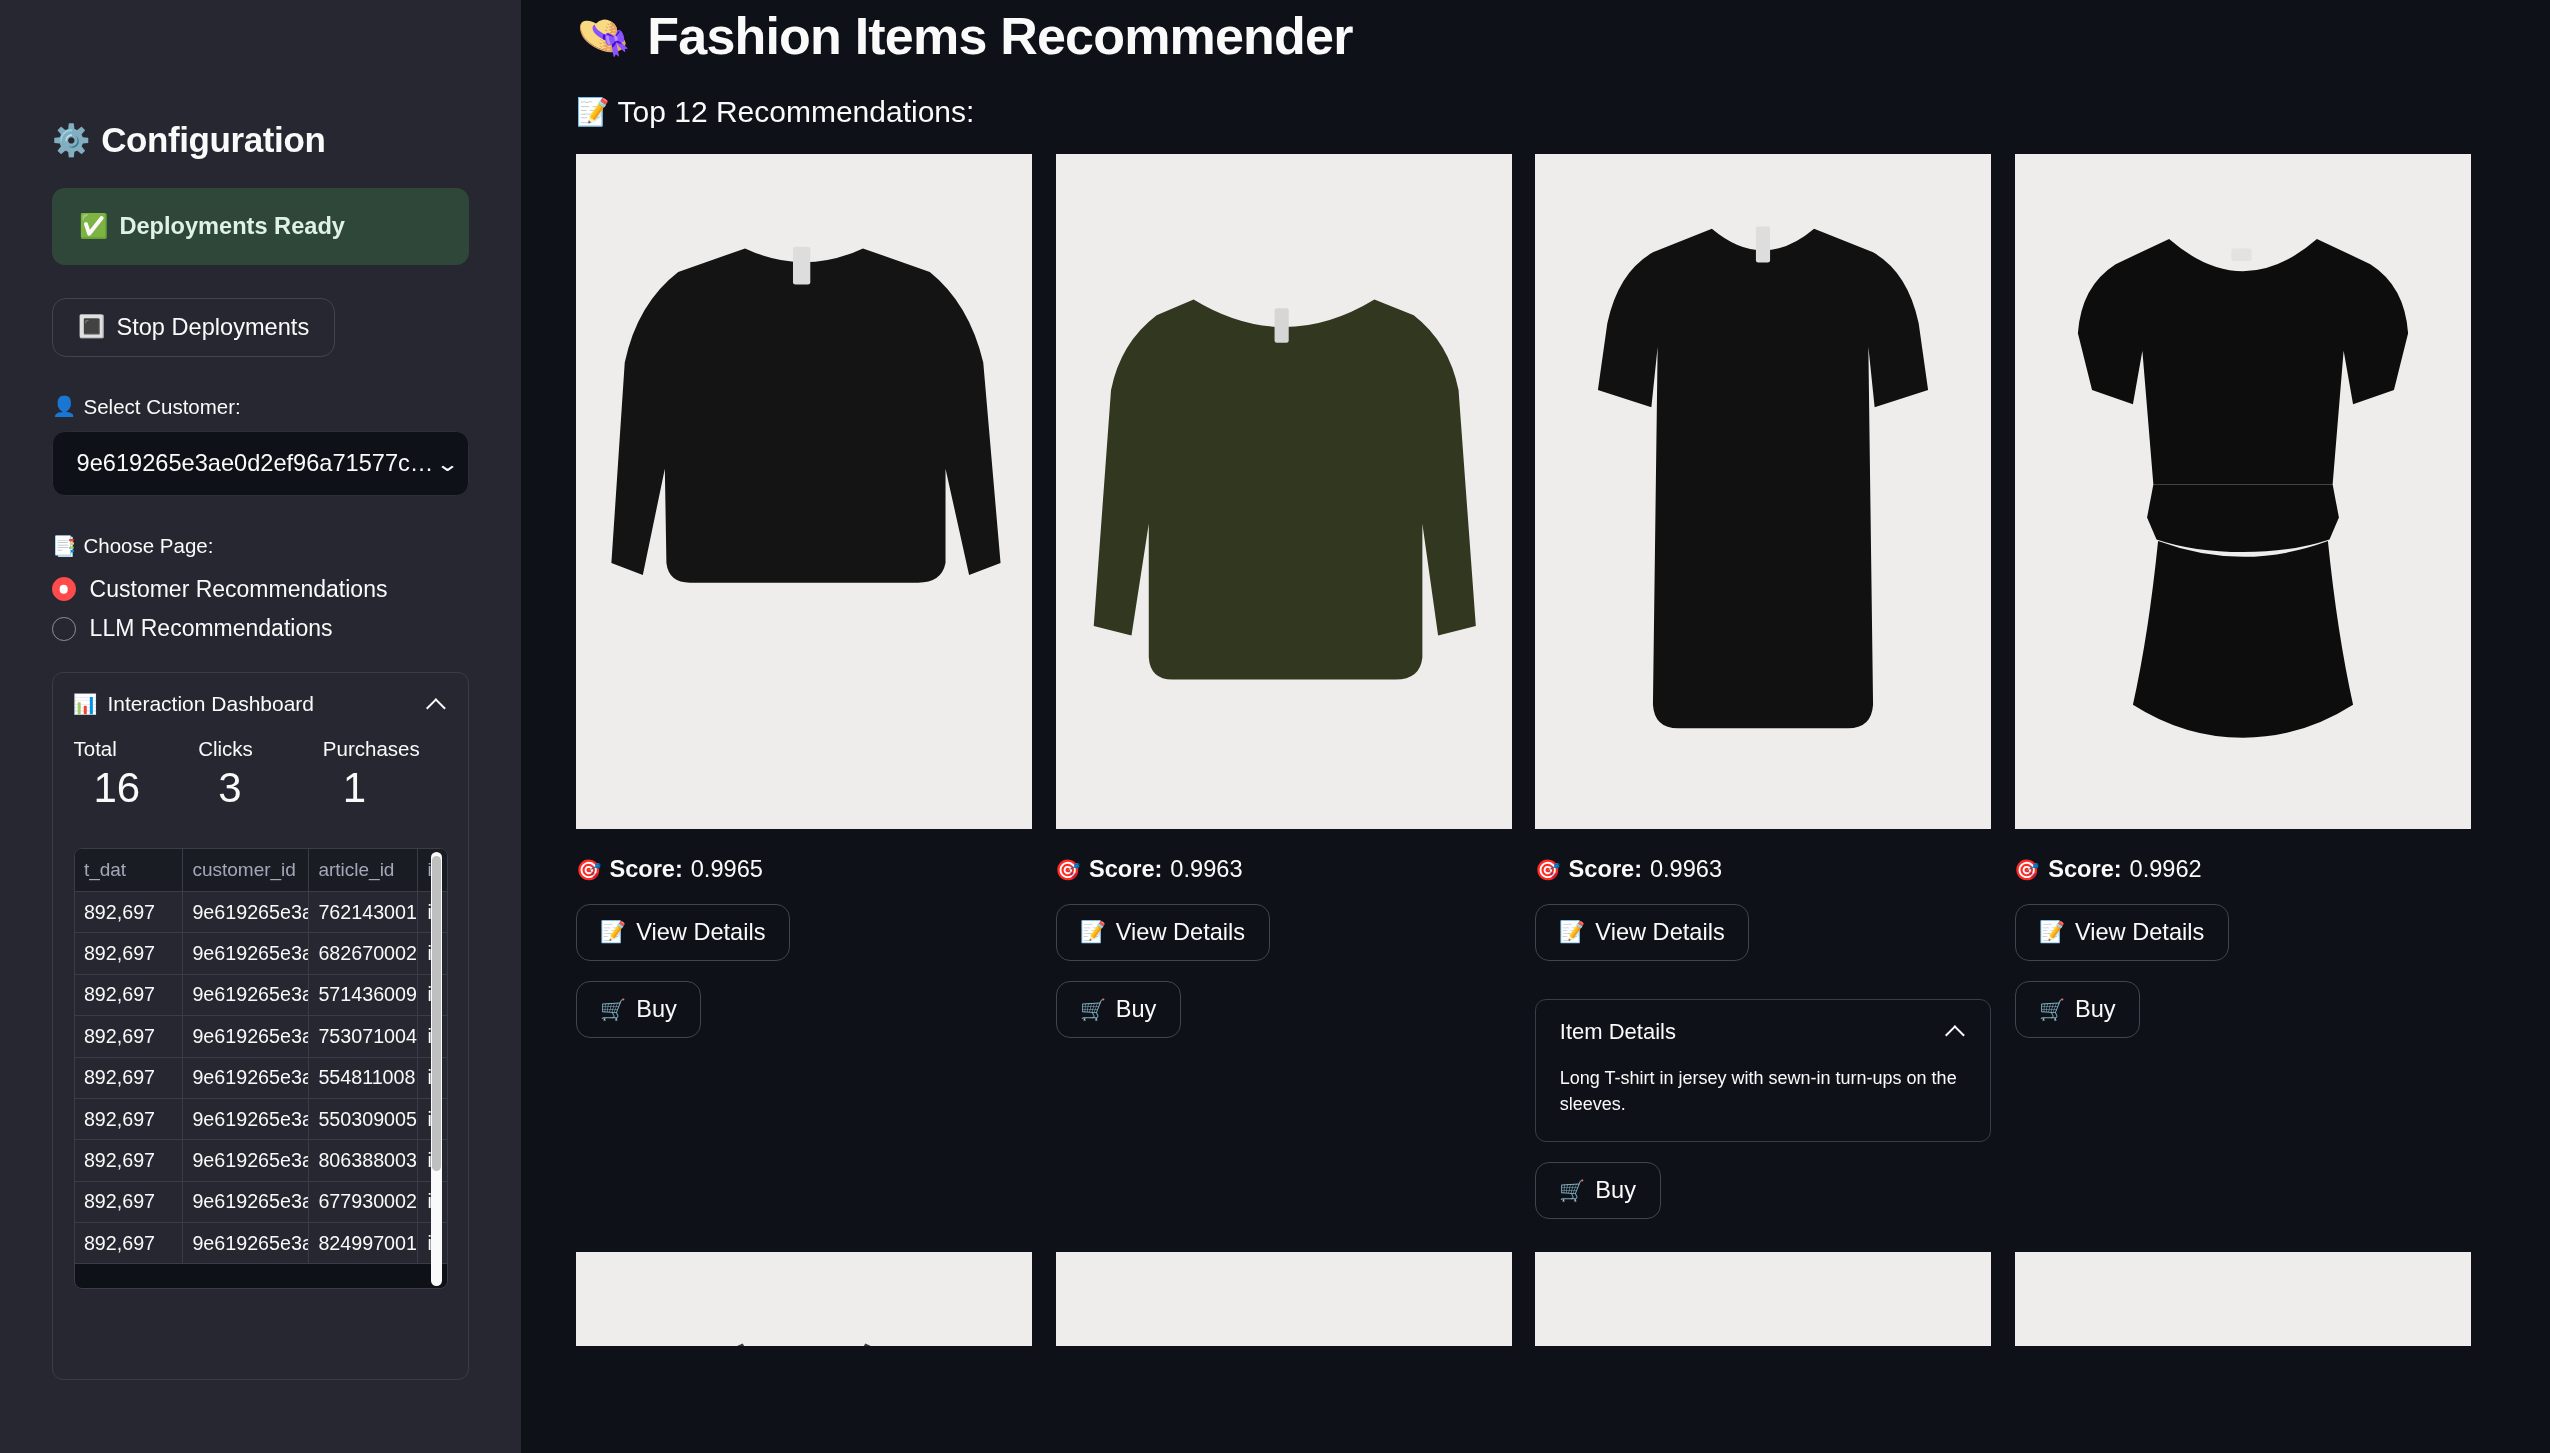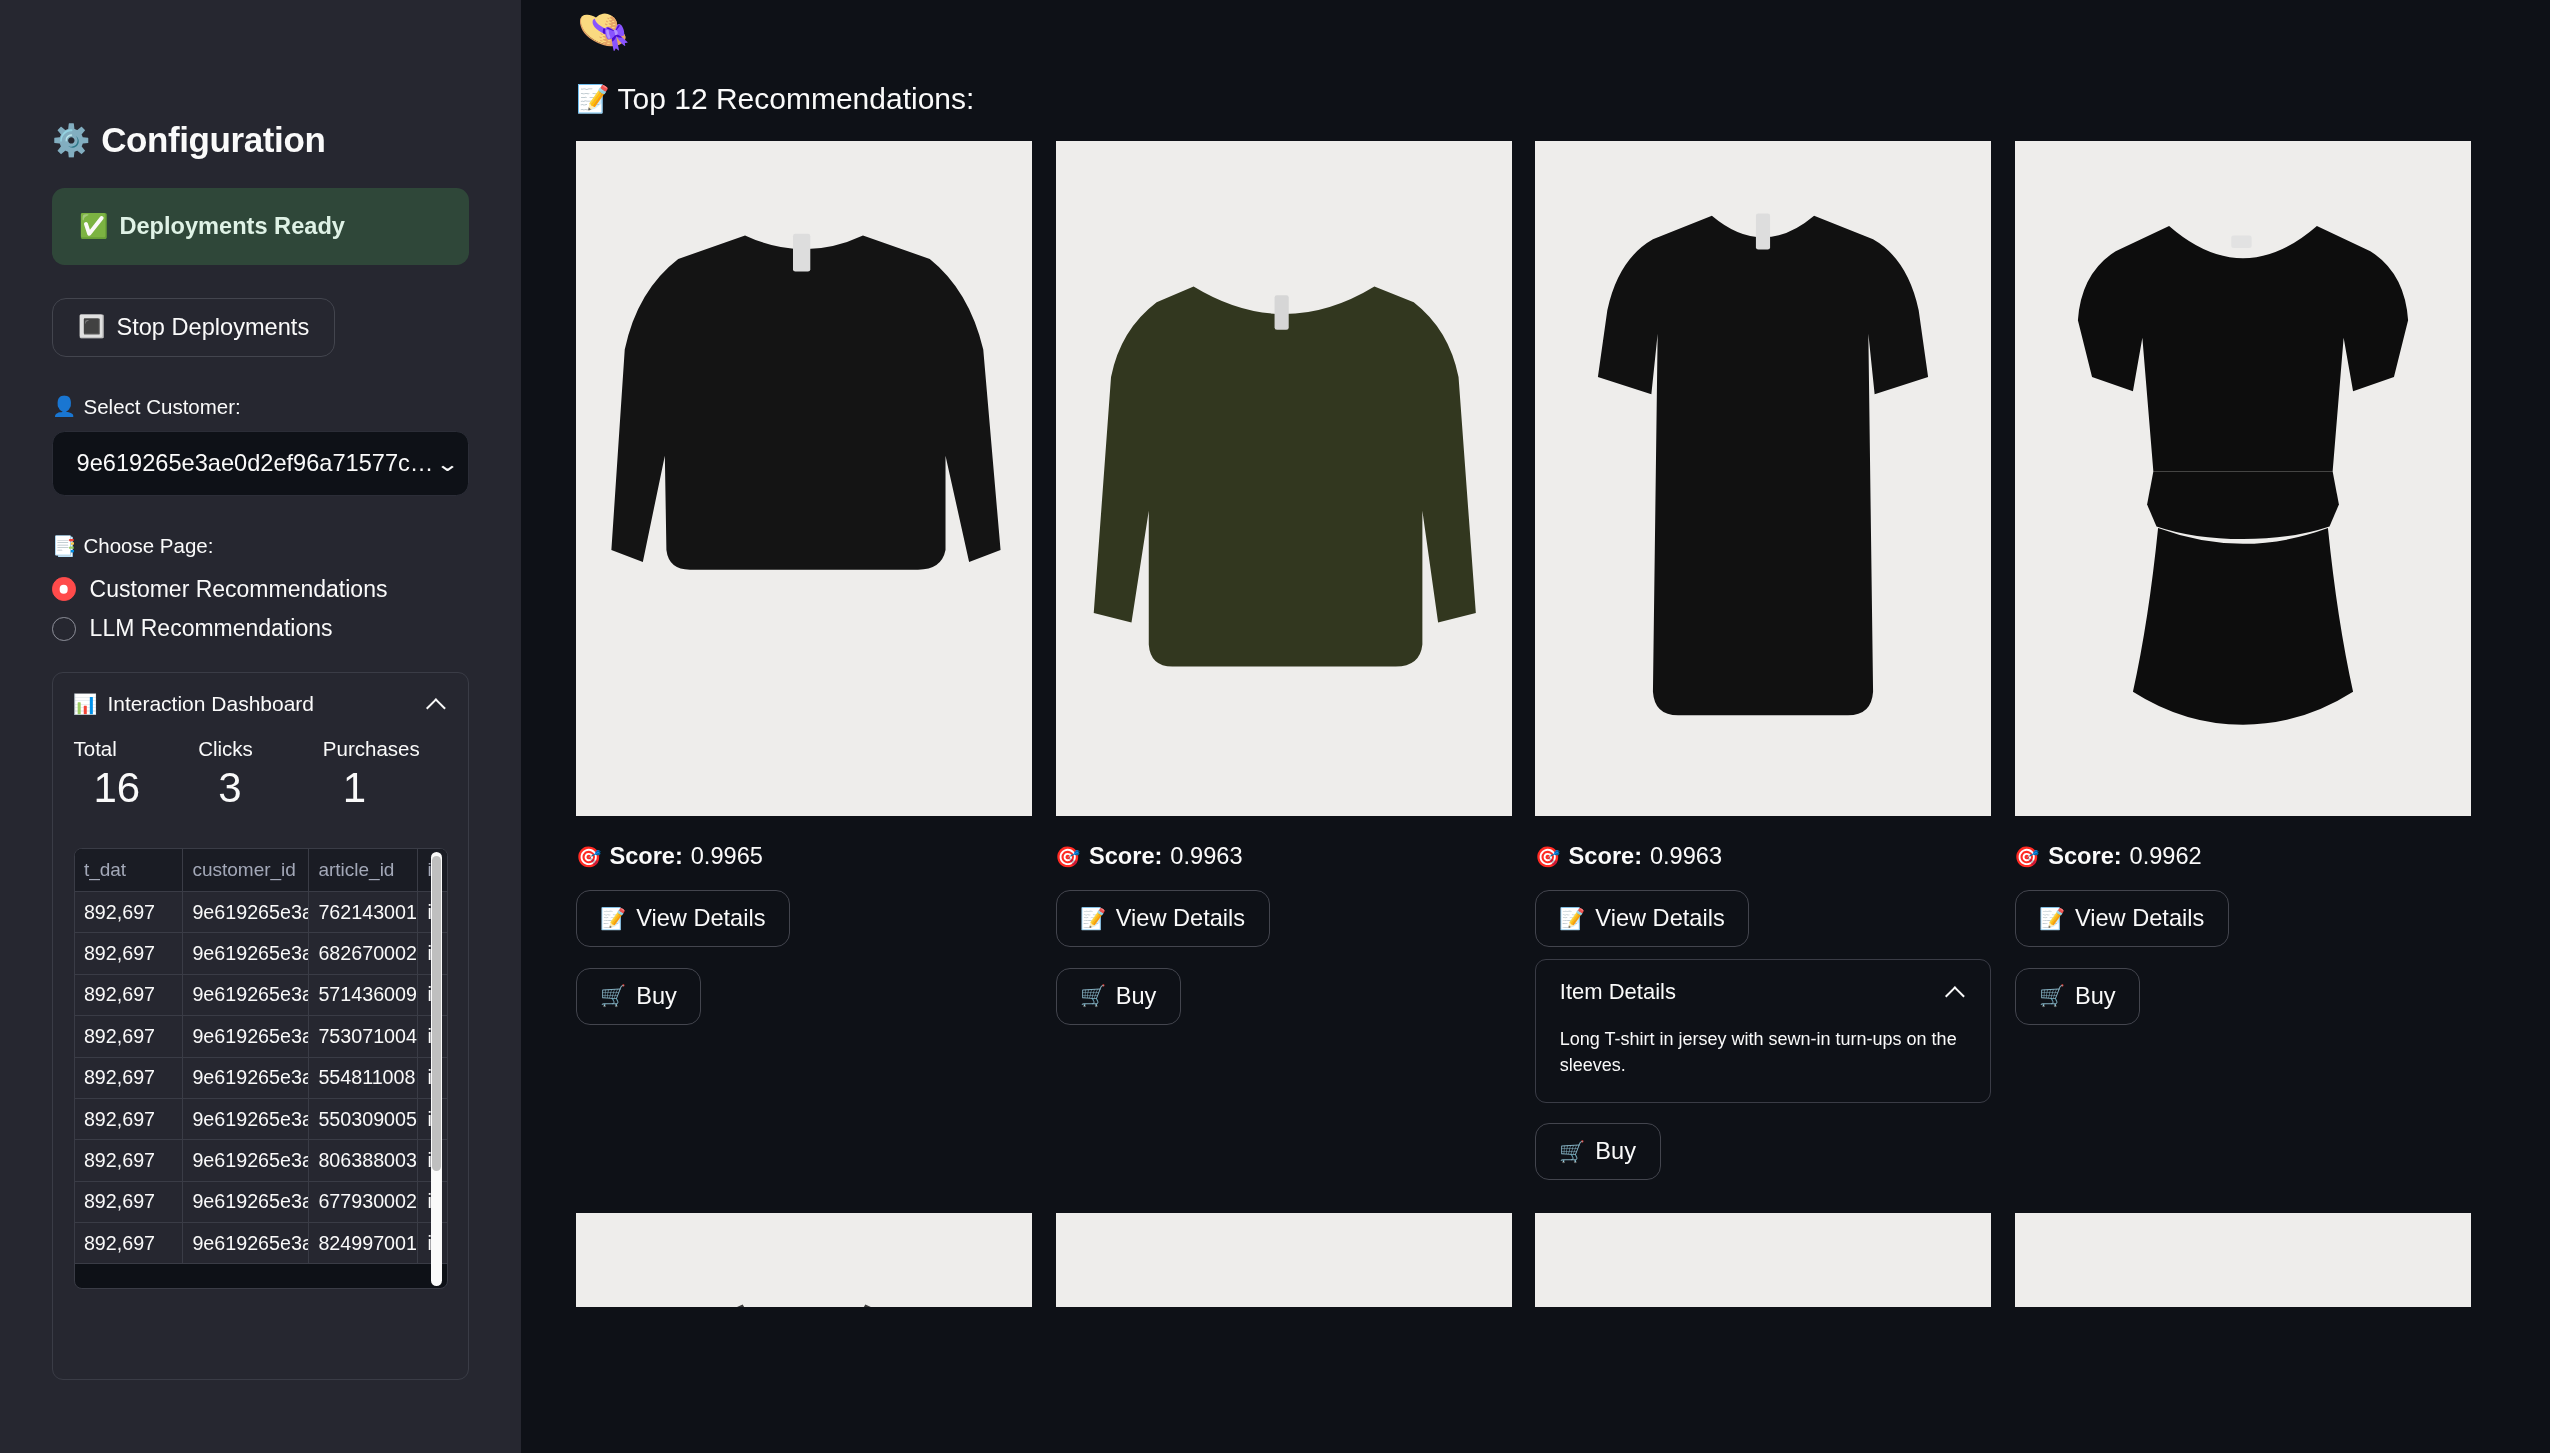--- a/index.html
+++ b/index.html
@@ -221,21 +221,21 @@
     background: #0E1117;
     border: 0.8px solid #43454e;
     border-radius: 14px;
     padding: 14px 23.6px;
     font-size: 23.6px; color: #FAFAFA;
     cursor: pointer; white-space: nowrap;
   }
   .sbtn .emo { font-size: 21px; }
 
   .details {
-    margin-top: 12px;
+    margin-top: 38px;
     border: 0.8px solid #3a3c46;
     border-radius: 11px;
     padding: 19px 23.6px 23.6px 23.6px;
   }
   .details-head {
     display: flex; align-items: center; justify-content: space-between;
     cursor: pointer;
   }
   .details-head .ttl { font-size: 22px; color: #FAFAFA; }
   .details-body {
@@ -393,20 +393,21 @@
         </table>
         <div class="tbl-scroll"></div>
       </div>
     </div>
   </aside>
 
   <main class="main">
 
     <h1 class="page-title">
       <span class="emo">👒</span>
+      <span>Fashion Items Recommender</span>
     </h1>
 
     <div class="sub-title">
       <span class="emo">📝</span>
       <span>Top 12 Recommendations:</span>
     </div>
 
     <div class="grid">
 
       <div class="card">

